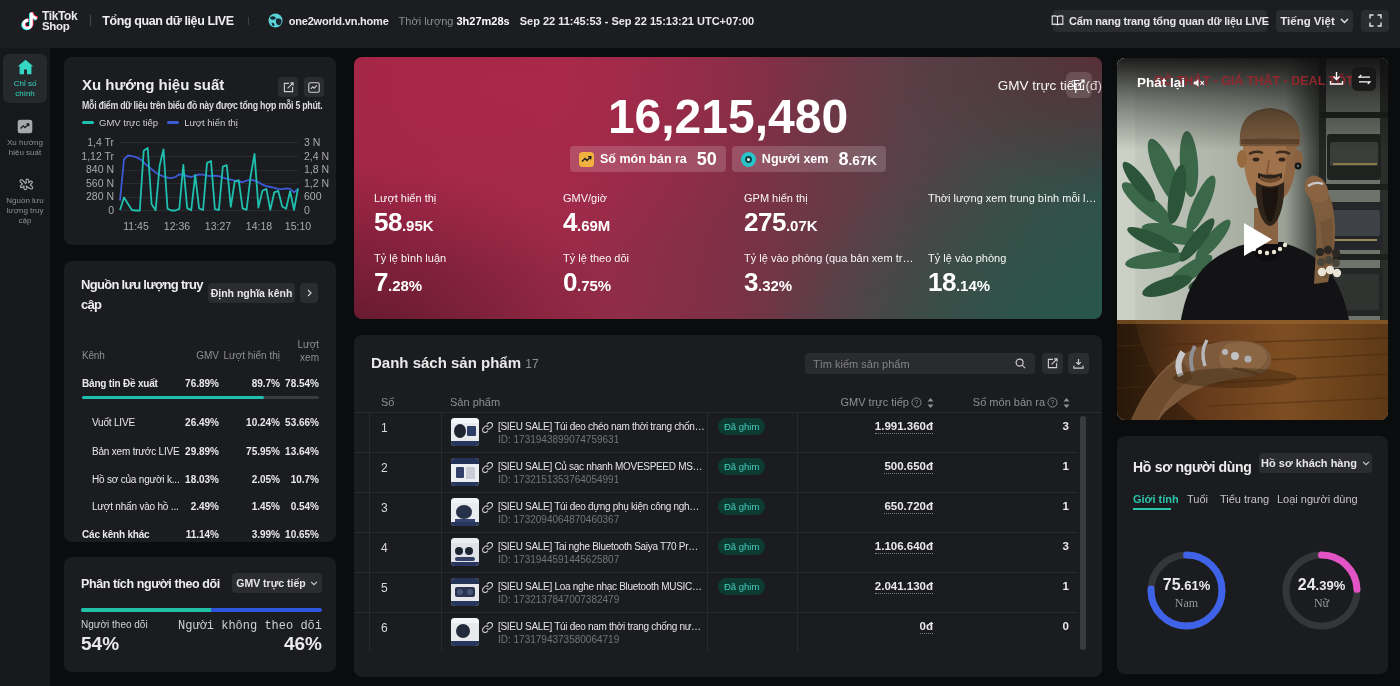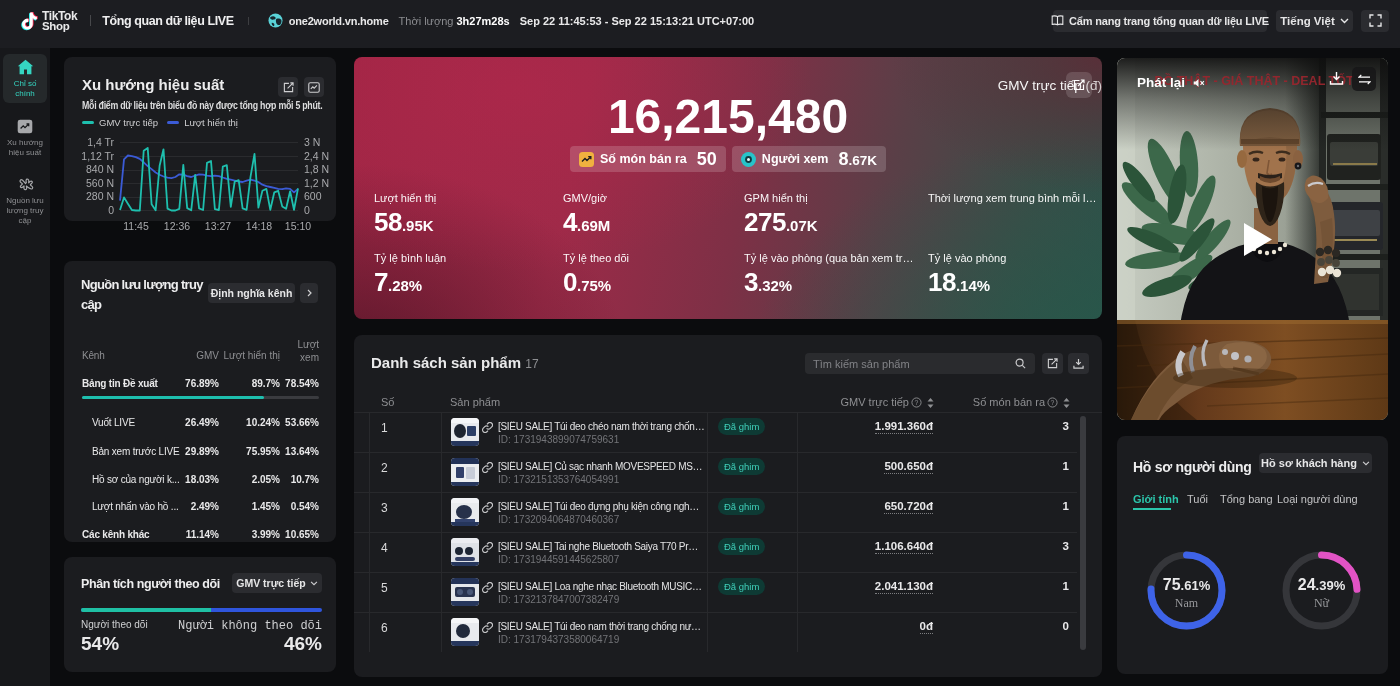--- a/index.html
+++ b/index.html
@@ -11,21 +11,21 @@
 .tb-btn { background:#2b2c30; border-radius:4px; height:22px; display:flex; align-items:center; justify-content:center; font-size:12px; font-weight:bold; color:#e6e6e7; }
 
 #sidebar { position:absolute; left:0; top:48px; width:50px; height:638px; background:#17181b; }
 .sb-item { width:44px; margin:0 auto; text-align:center; color:#8f9093; }
 .sb-item .lbl { font-size:8px; line-height:10px; }
 .sb-active { background:#25292b; border-radius:6px; padding:5px 1px 4px; color:#35d6c2; }
 
 .card { position:absolute; background:#1b1c1f; border-radius:8px; }
 .muted { color:#8e8f92; }
 
-#card1 { left:64px; top:57px; width:272px; height:164px; }
+#card1 { left:64px; top:57px; width:272px; height:188px; }
 .c-title { font-size:15px; font-weight:bold; color:#ededee; }
 .icon-btn { width:20px; height:20px; background:#2b2c30; border-radius:4px; display:flex; align-items:center; justify-content:center; }
 
 .trow { position:absolute; left:18px; width:237px; height:14px; font-size:10px; }
 .trow .tl { position:absolute; left:0; white-space:nowrap; letter-spacing:-0.2px; }
 .trow .v1 { position:absolute; right:100px; font-weight:bold; white-space:nowrap; }
 .trow .v2 { position:absolute; right:39px; font-weight:bold; white-space:nowrap; }
 .trow .v3 { position:absolute; right:0; font-weight:bold; white-space:nowrap; }
 
 #ptable { left:354px; top:335px; width:748px; height:342px; }
@@ -620,21 +620,21 @@
     </div>
 </div>
 <div class="card" id="profile" style="left:1117px; top:436px; width:271px; height:238px;">
   <div class="c-title" style="position:absolute; left:16px; top:23px; font-size:14px; letter-spacing:-0.3px;">Hồ sơ người dùng</div>
   <div class="tb-btn" style="position:absolute; left:142px; top:17px; width:113px; height:20px; font-size:11px;">Hồ sơ khách hàng <svg width="8" height="5" viewBox="0 0 9 6" style="margin-left:5px;">
         <path d="M1 1l3.5 3.5L8 1" stroke="#cfcfd1" stroke-width="1.3" fill="none"></path>
       </svg></div>
   <div style="position:absolute; left:16px; top:57px; font-size:11px; color:#2bc5ab; font-weight:bold;">Giới tính</div>
   <div style="position:absolute; left:16px; top:72px; width:38px; height:2px; background:#2bc5ab;"></div>
   <div style="position:absolute; left:70px; top:57px; font-size:11px; color:#c3c3c5;">Tuổi</div>
-  <div style="position:absolute; left:103px; top:57px; font-size:11px; color:#c3c3c5;">Tổng bang</div>
+  <div style="position:absolute; left:103px; top:57px; font-size:11px; color:#c3c3c5;">Tiểu trang</div>
   <div style="position:absolute; left:160px; top:57px; font-size:11px; color:#c3c3c5;">Loại người dùng</div>
   <svg style="position:absolute; left:30px; top:115px;" width="79" height="79" viewBox="0 0 79 79">
     <circle cx="39.5" cy="39.5" r="35.5" fill="none" stroke="#35363a" stroke-width="7"></circle>
     <circle cx="39.5" cy="39.5" r="35.5" fill="none" stroke="#3e63e8" stroke-width="7" stroke-linecap="round" stroke-dasharray="168.6 223.1" transform="rotate(-90 39.5 39.5)"></circle>
   </svg>
   <div style="position:absolute; left:30px; top:140px; width:79px; text-align:center; font-size:16px; font-weight:bold;">75<span style="font-size:13px;">.61%</span></div>
   <div style="position:absolute; left:30px; top:160px; width:79px; text-align:center; font-size:12px; color:#97989b; font-family:'Liberation Serif',serif;">Nam</div>
   <svg style="position:absolute; left:165px; top:115px;" width="79" height="79" viewBox="0 0 79 79">
     <circle cx="39.5" cy="39.5" r="35.5" fill="none" stroke="#35363a" stroke-width="7"></circle>
     <circle cx="39.5" cy="39.5" r="35.5" fill="none" stroke="#e253c5" stroke-width="7" stroke-linecap="round" stroke-dasharray="54.4 223.1" transform="rotate(-90 39.5 39.5)"></circle>

